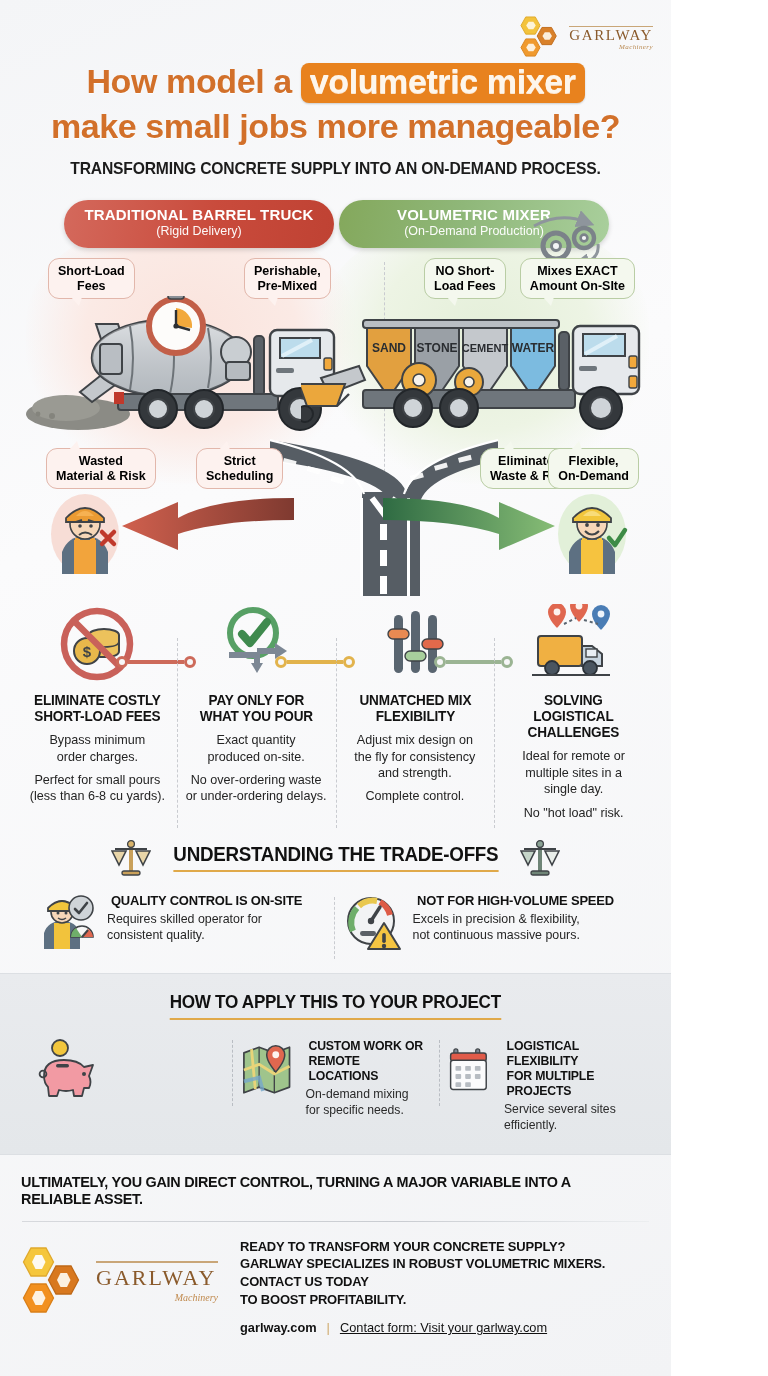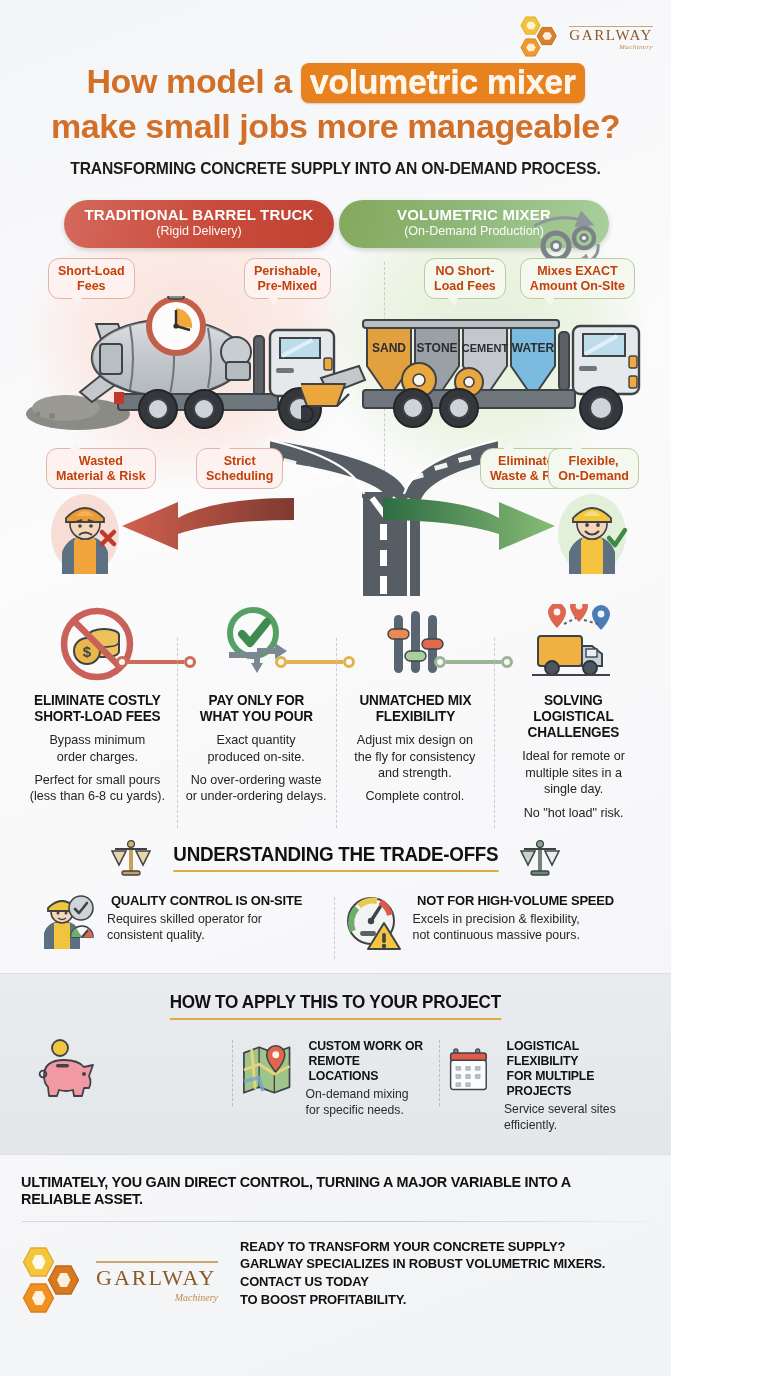--- a/index.html
+++ b/index.html
@@ -63,21 +63,21 @@
 
   .divider-mid {
     position:absolute; left:384px; top:62px; height:230px; width:0;
     border-left:1.5px dashed #c9cbd0;
   }
 
   
   .bub {
     position:absolute; background:#fdf2ef; border:1.4px solid #e2b7ab;
     border-radius:11px; padding:5px 9px; font-size:12.5px; font-weight:bold;
-    color:#c2410c; text-align:center; line-height:1.18; white-space:pre-line;
+    color:#000000; text-align:center; line-height:1.18; white-space:pre-line;
   }
   .bub.g { background:#f4f8ee; border-color:#b9cda4; }
   .bub::after {
     content:""; position:absolute; bottom:-8px; left:22px;
     border-left:8px solid transparent; border-right:3px solid transparent;
     border-top:9px solid #fdf2ef;
   }
   .bub.g::after { border-top-color:#f4f8ee; }
   .bub.up::after { bottom:auto; top:-8px; border-top:none; border-bottom:9px solid #fdf2ef; }
   .bub.g.up::after { border-bottom-color:#f4f8ee; }
@@ -662,16 +662,21 @@
         <div class="rule2"></div>
         <div class="gw2">GARLWAY</div>
         <div class="mach2">Machinery</div>
       </div>
     </div>
 
     <div class="fcta">
       <div class="l">READY TO TRANSFORM YOUR CONCRETE SUPPLY?</div>
       <div class="l">GARLWAY SPECIALIZES IN ROBUST VOLUMETRIC MIXERS. CONTACT US TODAY</div>
       <div class="l">TO BOOST PROFITABILITY.</div>
+      <div class="flinks">
+        <span class="site">garlway.com</span>
+        <span class="sep">|</span>
+        <span class="contact">Contact form: Visit your garlway.com</span>
+      </div>
     </div>
   </div>
 
 </div>
 
 </body></html>

